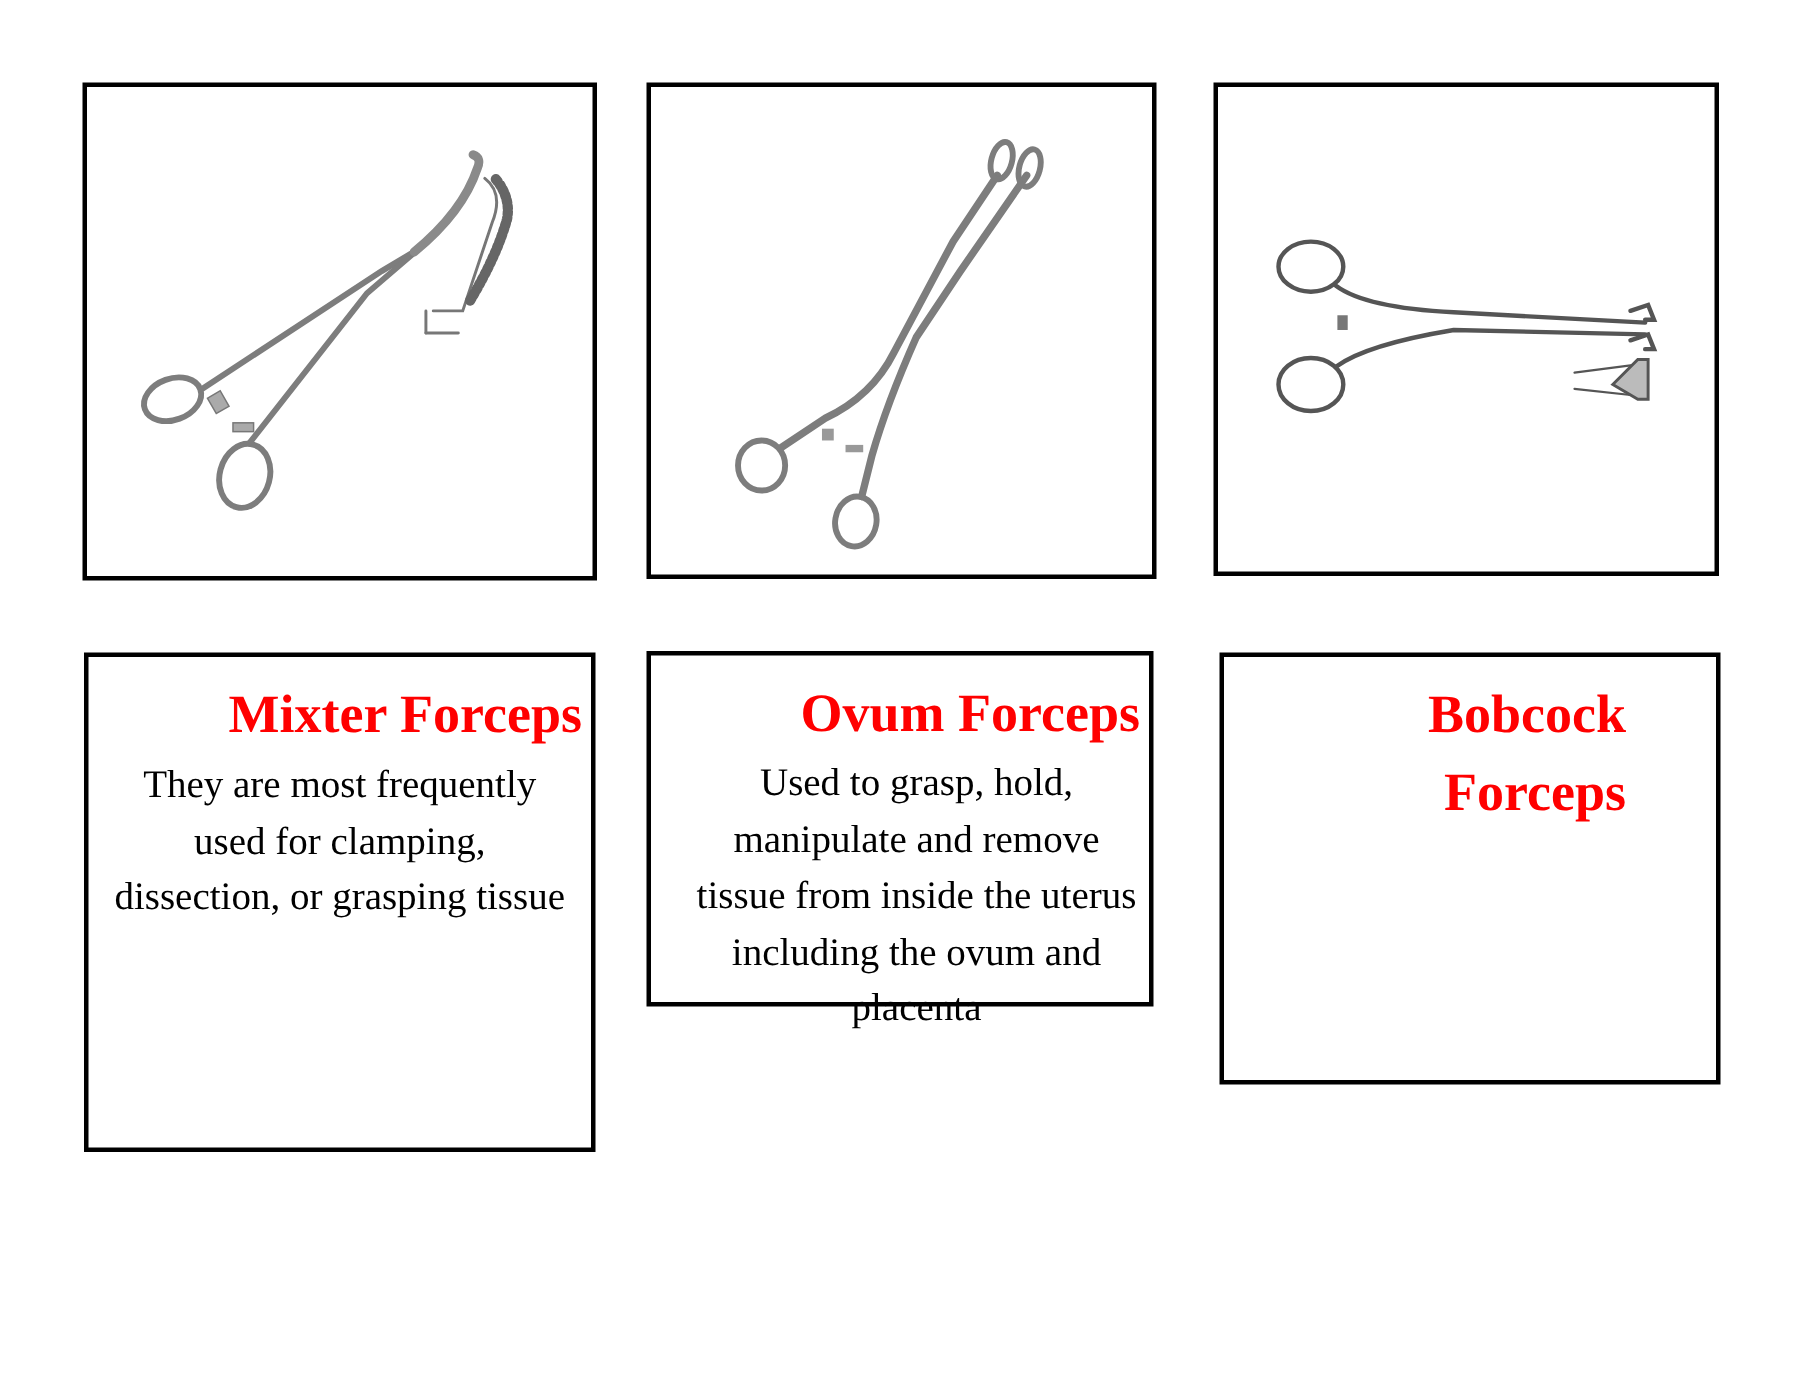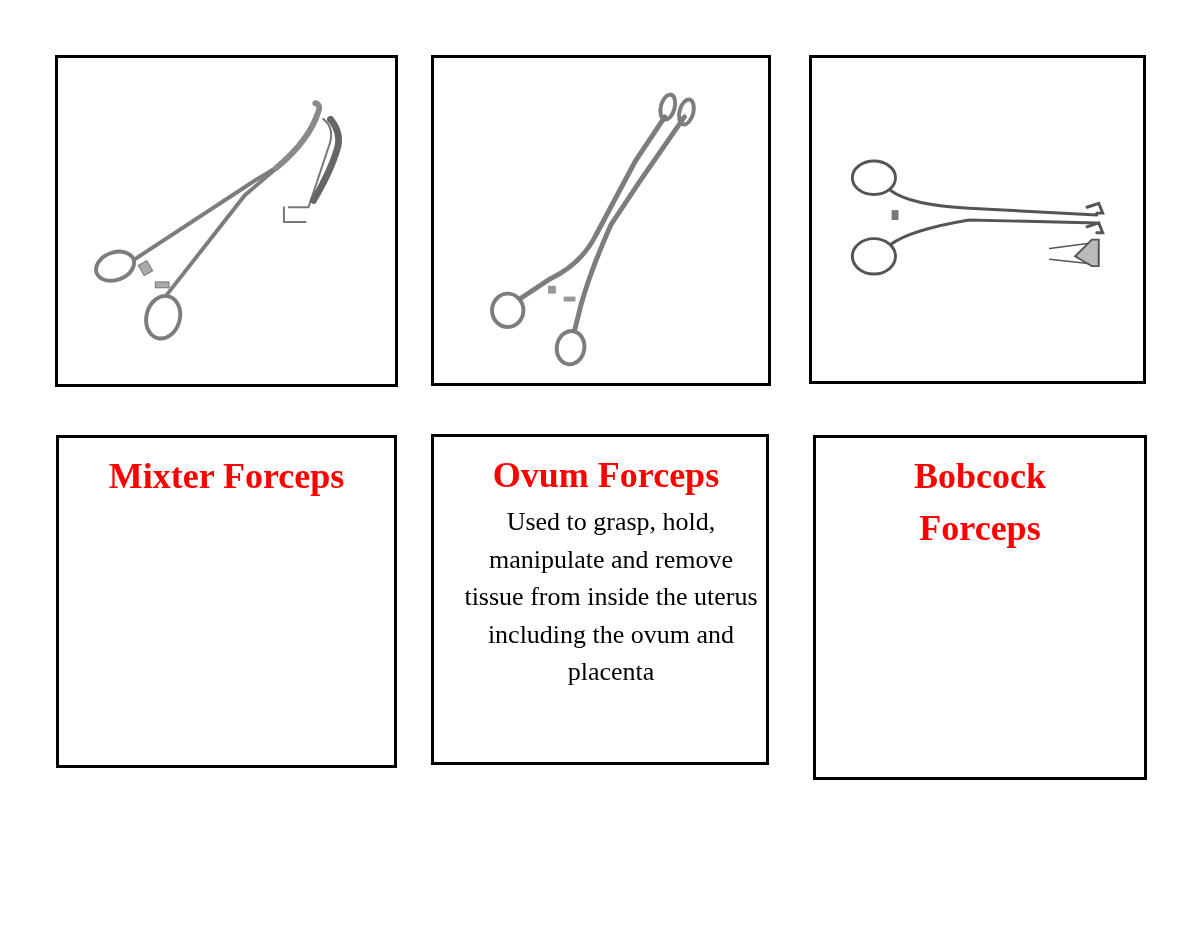--- a/index.html
+++ b/index.html
@@ -1,20 +1,20 @@
 <!DOCTYPE html>
 <html><head>
   <meta charset="utf-8">
   <style>
     html, body { margin: 0; padding: 0; background: #ffffff; }
     body { width: 1200px; height: 927px; position: relative; overflow: hidden; font-family: "Liberation Serif", serif; }
     .box { position: absolute; box-sizing: border-box; border: 3px solid #000; background: #fff; }
     .imgbox svg { position: absolute; left: 0; top: 0; width: 100%; height: 100%; }
     .textbox { text-align: center; }
-    .title { color: #ff0000; font-weight: bold; font-size: 36px; line-height: 52px; margin: 12px 6px 0 6px; }
+    .title { color: #ff0000; font-weight: bold; font-size: 36px; line-height: 52px; margin: 12px 6px 0 6px; text-align: right; }
     .desc { color: #000; font-size: 26px; line-height: 37.5px; margin: 2px 8px 0 8px; }
   </style>
 </head>
 <body>
 
 <div class="box imgbox" style="left:55px;top:55px;width:343px;height:332px;">
   <svg viewBox="0 0 343 332">
     <g fill="none" stroke="#7d7d7d" stroke-linecap="round">
 
       <ellipse cx="58" cy="212" rx="20" ry="14" transform="rotate(-20 58 212)" stroke-width="4"></ellipse>
@@ -63,22 +63,23 @@
       <path d="M280 172 L292 168 L296 178 L290 178" stroke-width="3"></path>
       <path d="M242 194 L288 188" stroke-width="1.5"></path>
       <path d="M242 205 L288 210" stroke-width="1.5"></path>
       <path d="M268 202 L285 185 L292 185 L292 212 L285 212 Z" stroke-width="2" fill="#bbb"></path>
     </g>
   </svg>
 </div>
 
 <div class="box textbox" style="left:56px;top:435px;width:341px;height:333px;">
   <div class="title">Mixter Forceps</div>
+  <div class="desc" style="margin-left:12px;margin-right:12px;">They are most frequently used for clamping, dissection, or grasping tissue</div>
 </div>
 
-<div class="box textbox" style="left:431px;top:434px;width:338px;height:331px;padding-left:12px;">
+<div class="box textbox" style="left:431px;top:434px;width:338px;height:237px;padding-left:12px;">
   <div class="title">Ovum Forceps</div>
   <div class="desc" style="margin-left:18px;margin-right:8px;">Used to grasp, hold, manipulate and remove tissue from inside the uterus including the ovum and placenta</div>
 </div>
 
-<div class="box textbox" style="left:813px;top:435px;width:334px;height:345px;">
+<div class="box textbox" style="left:813px;top:435px;width:334px;height:288px;">
   <div class="title" style="margin-left:60px;margin-right:60px;">Bobcock Forceps</div>
 </div>
 
 </body></html>

